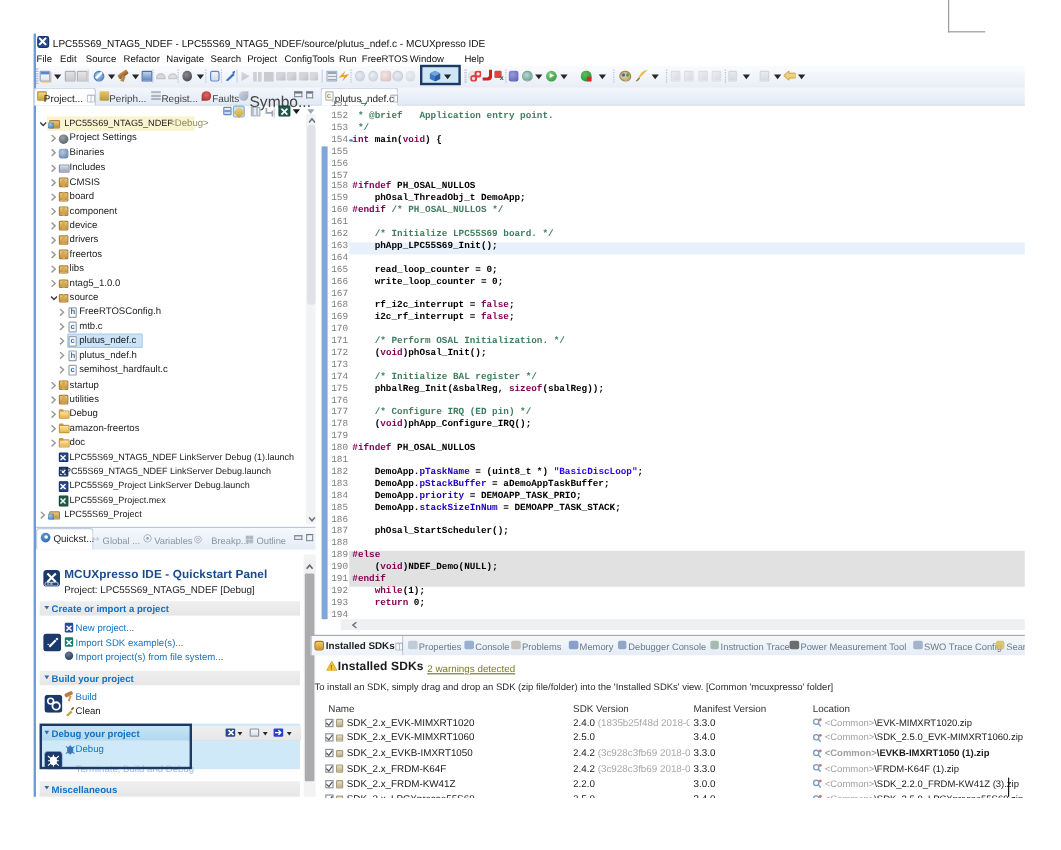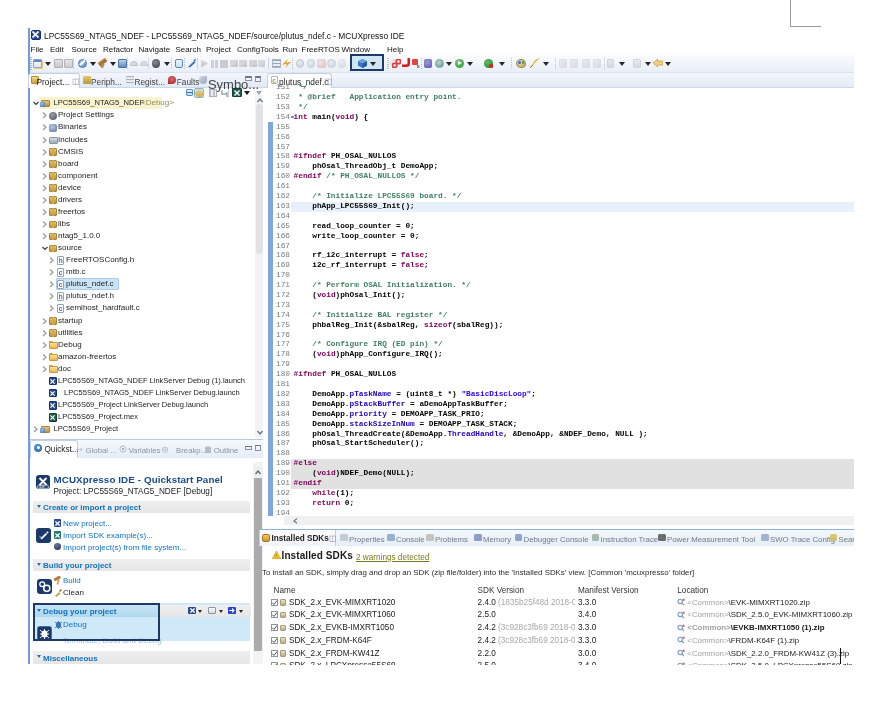--- a/index.html
+++ b/index.html
@@ -328,21 +328,21 @@
 <div class="ab" style="left:58px;top:363.84000000000003px;font-size:8px;color:#1c1c1c;">doc</div>
 <div class="ab" style="left:48.5px;top:376.91px;width:8.5px;height:8.5px;background:#274a91;border:1px solid #17316e;border-radius:1px;"></div>
 <svg class="ab" style="left:50.3px;top:378.71000000000004px" width="5" height="5">
     <path d="M0.4 0.4 L4.6 4.6 M4.6 0.4 L0.4 4.6" stroke="#fff" stroke-width="1.2"></path>
   </svg>
 <div class="ab" style="left:58px;top:375.91px;font-size:7.5px;color:#1c1c1c;">LPC55S69_NTAG5_NDEF LinkServer Debug (1).launch</div>
 <div class="ab" style="left:48.5px;top:388.98px;width:8.5px;height:8.5px;background:#274a91;border:1px solid #17316e;border-radius:1px;"></div>
 <svg class="ab" style="left:50.3px;top:390.78000000000003px" width="5" height="5">
     <path d="M0.4 0.4 L4.6 4.6 M4.6 0.4 L0.4 4.6" stroke="#fff" stroke-width="1.2"></path>
   </svg>
-<div class="ab" style="left:64px;top:387.98px;font-size:7.5px;color:#1c1c1c;">LPC55S69_NTAG5_NDEF LinkServer Debug.launch</div>
+<div class="ab" style="left:50px;top:387.98px;font-size:7.5px;color:#1c1c1c;">LPC55S69_NTAG5_NDEF LinkServer Debug.launch</div>
 <div class="ab" style="left:48.5px;top:401.05px;width:8.5px;height:8.5px;background:#274a91;border:1px solid #17316e;border-radius:1px;"></div>
 <svg class="ab" style="left:50.3px;top:402.85px" width="5" height="5">
     <path d="M0.4 0.4 L4.6 4.6 M4.6 0.4 L0.4 4.6" stroke="#fff" stroke-width="1.2"></path>
   </svg>
 <div class="ab" style="left:58px;top:400.05px;font-size:7.5px;color:#1c1c1c;">LPC55S69_Project LinkServer Debug.launch</div>
 <div class="ab" style="left:48.5px;top:413.12px;width:8.5px;height:8.5px;background:#1d5c4a;border:1px solid #124234;border-radius:1px;"></div>
 <svg class="ab" style="left:50.3px;top:414.92px" width="5" height="5">
     <path d="M0.4 0.4 L4.6 4.6 M4.6 0.4 L0.4 4.6" stroke="#fff" stroke-width="1.2"></path>
   </svg>
 <div class="ab" style="left:58px;top:412.12px;font-size:7.5px;color:#1c1c1c;">LPC55S69_Project.mex</div>
@@ -422,21 +422,20 @@
 <div class="ab code ln" style="left:10px;top:296.08px;width:16px;text-align:right;">181</div>
 <div class="ab code ln" style="left:10px;top:305.976px;width:16px;text-align:right;">182</div>
 <div class="ab code" style="left:29.600000000000023px;top:305.976px;">    DemoApp.<span class="bl">pTaskName</span> = (uint8_t *) <span class="st">"BasicDiscLoop"</span>;</div>
 <div class="ab code ln" style="left:10px;top:315.872px;width:16px;text-align:right;">183</div>
 <div class="ab code" style="left:29.600000000000023px;top:315.872px;">    DemoApp.<span class="bl">pStackBuffer</span> = aDemoAppTaskBuffer;</div>
 <div class="ab code ln" style="left:10px;top:325.76800000000003px;width:16px;text-align:right;">184</div>
 <div class="ab code" style="left:29.600000000000023px;top:325.76800000000003px;">    DemoApp.<span class="bl">priority</span> = DEMOAPP_TASK_PRIO;</div>
 <div class="ab code ln" style="left:10px;top:335.66400000000004px;width:16px;text-align:right;">185</div>
 <div class="ab code" style="left:29.600000000000023px;top:335.66400000000004px;">    DemoApp.<span class="bl">stackSizeInNum</span> = DEMOAPP_TASK_STACK;</div>
 <div class="ab code ln" style="left:10px;top:345.56px;width:16px;text-align:right;">186</div>
-<div class="ab code" style="left:29.600000000000023px;top:345.56px;">    phOsal_ThreadCreate(&amp;DemoApp.<span class="bl">ThreadHandle</span>, &amp;DemoApp, &amp;NDEF_Demo, NULL );</div>
 <div class="ab code ln" style="left:10px;top:355.456px;width:16px;text-align:right;">187</div>
 <div class="ab code" style="left:29.600000000000023px;top:355.456px;">    phOsal_StartScheduler();</div>
 <div class="ab code ln" style="left:10px;top:365.35200000000003px;width:16px;text-align:right;">188</div>
 <div class="ab code ln" style="left:10px;top:375.248px;width:16px;text-align:right;">189</div>
 <div class="ab code" style="left:29.600000000000023px;top:375.248px;"><span class="m">#else</span></div>
 <div class="ab code ln" style="left:10px;top:385.144px;width:16px;text-align:right;">190</div>
 <div class="ab code" style="left:29.600000000000023px;top:385.144px;">    (<span class="m">void</span>)NDEF_Demo(NULL);</div>
 <div class="ab code ln" style="left:10px;top:395.04px;width:16px;text-align:right;">191</div>
 <div class="ab code" style="left:29.600000000000023px;top:395.04px;"><span class="m">#endif</span></div>
 <div class="ab code ln" style="left:10px;top:404.93600000000004px;width:16px;text-align:right;">192</div>

